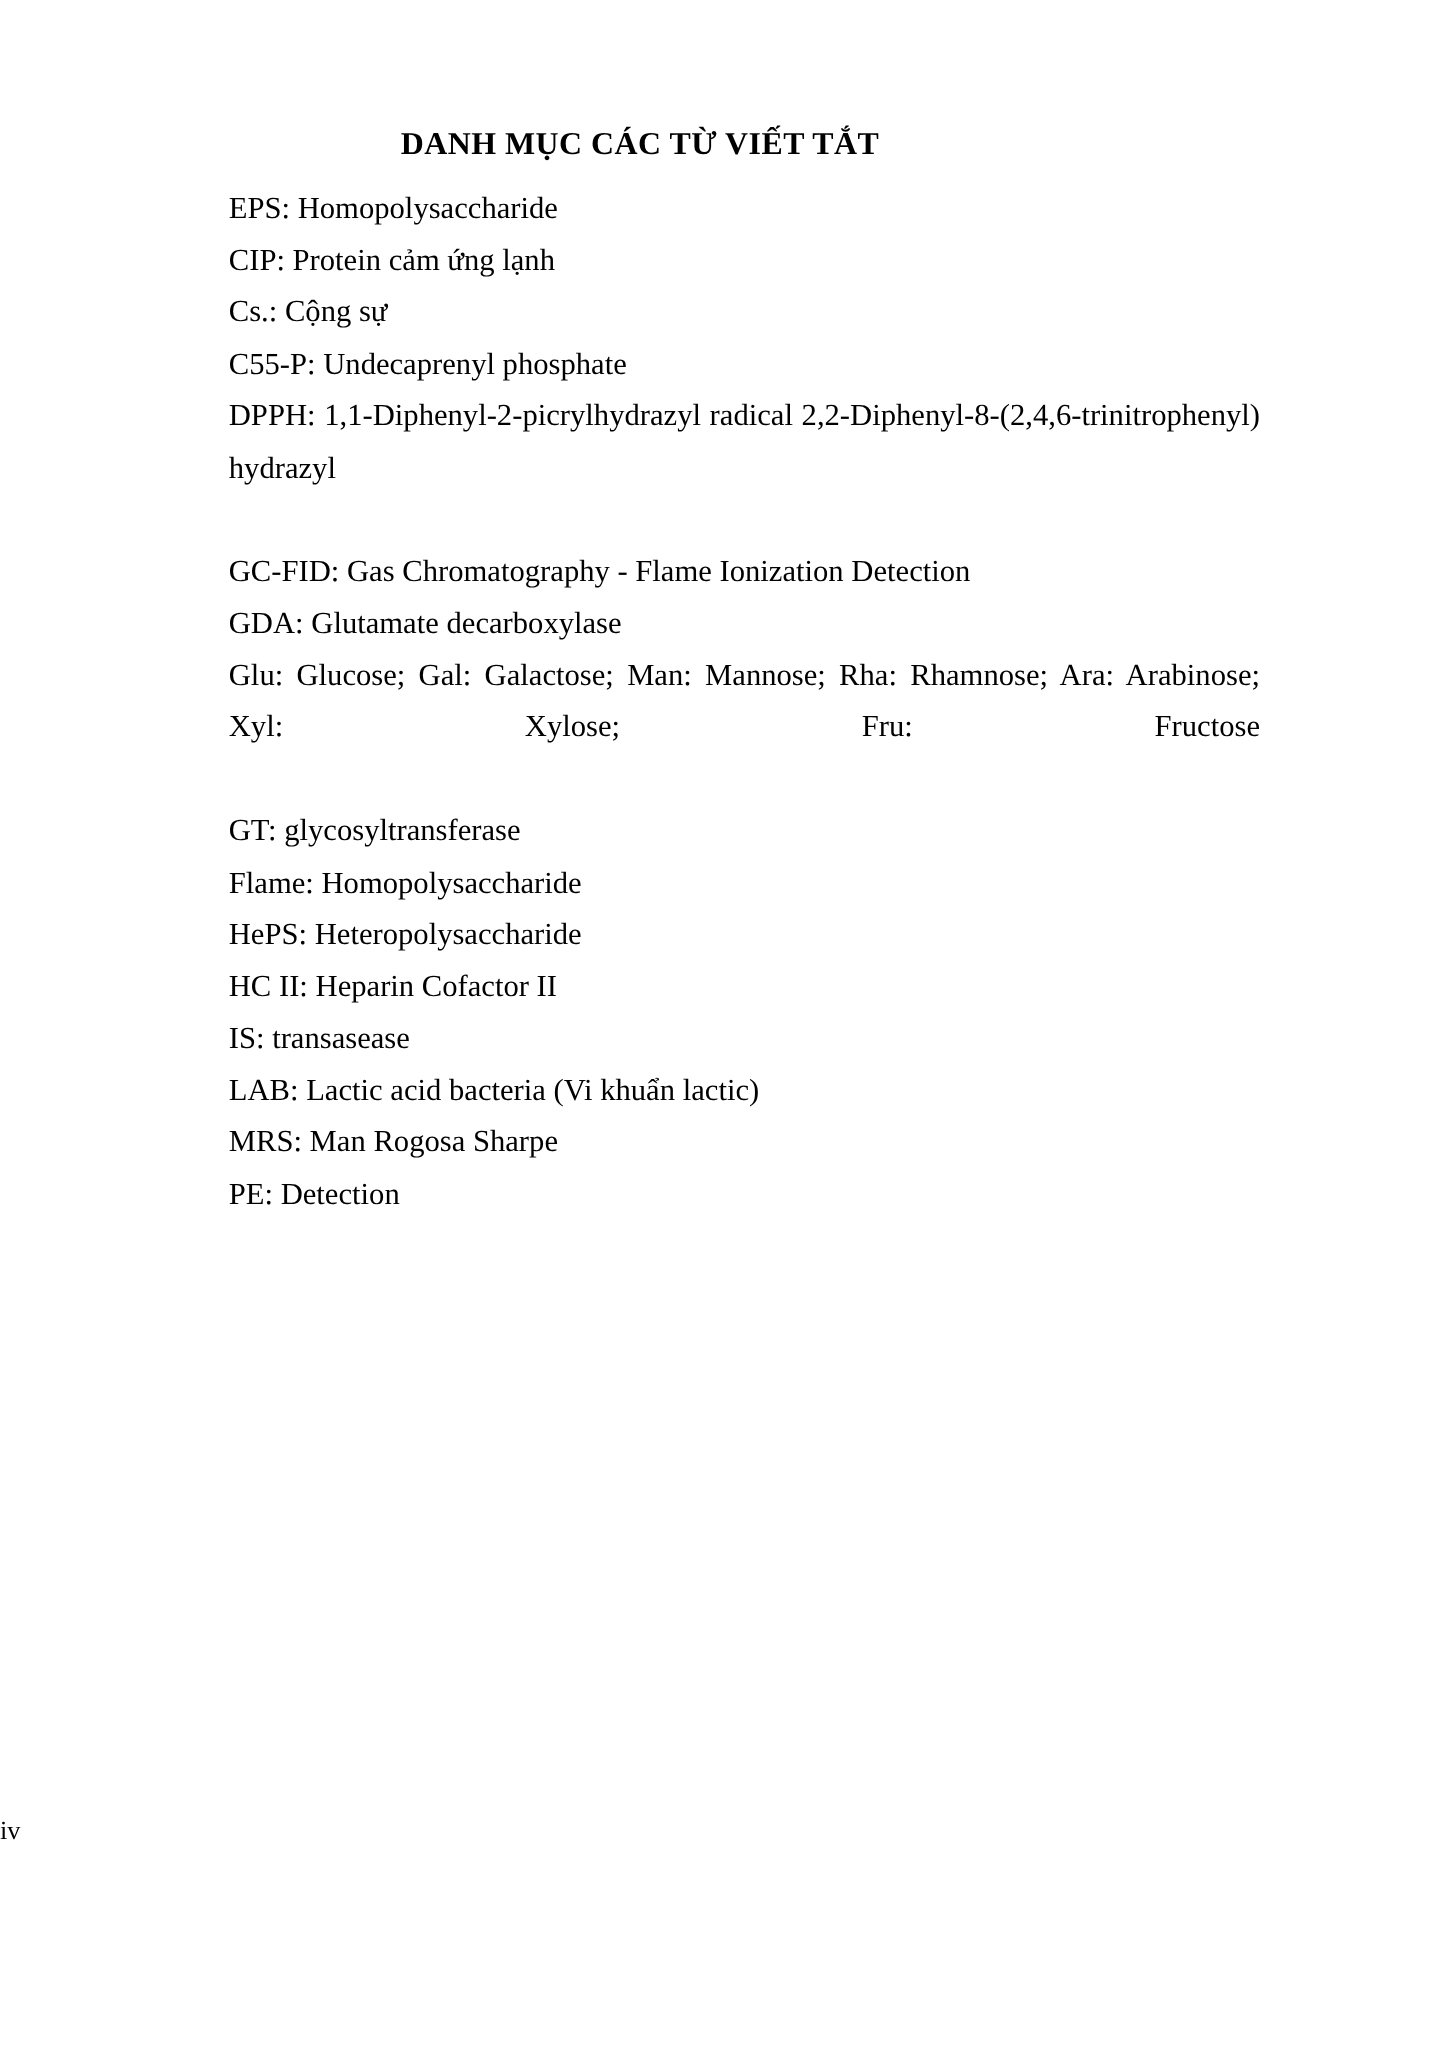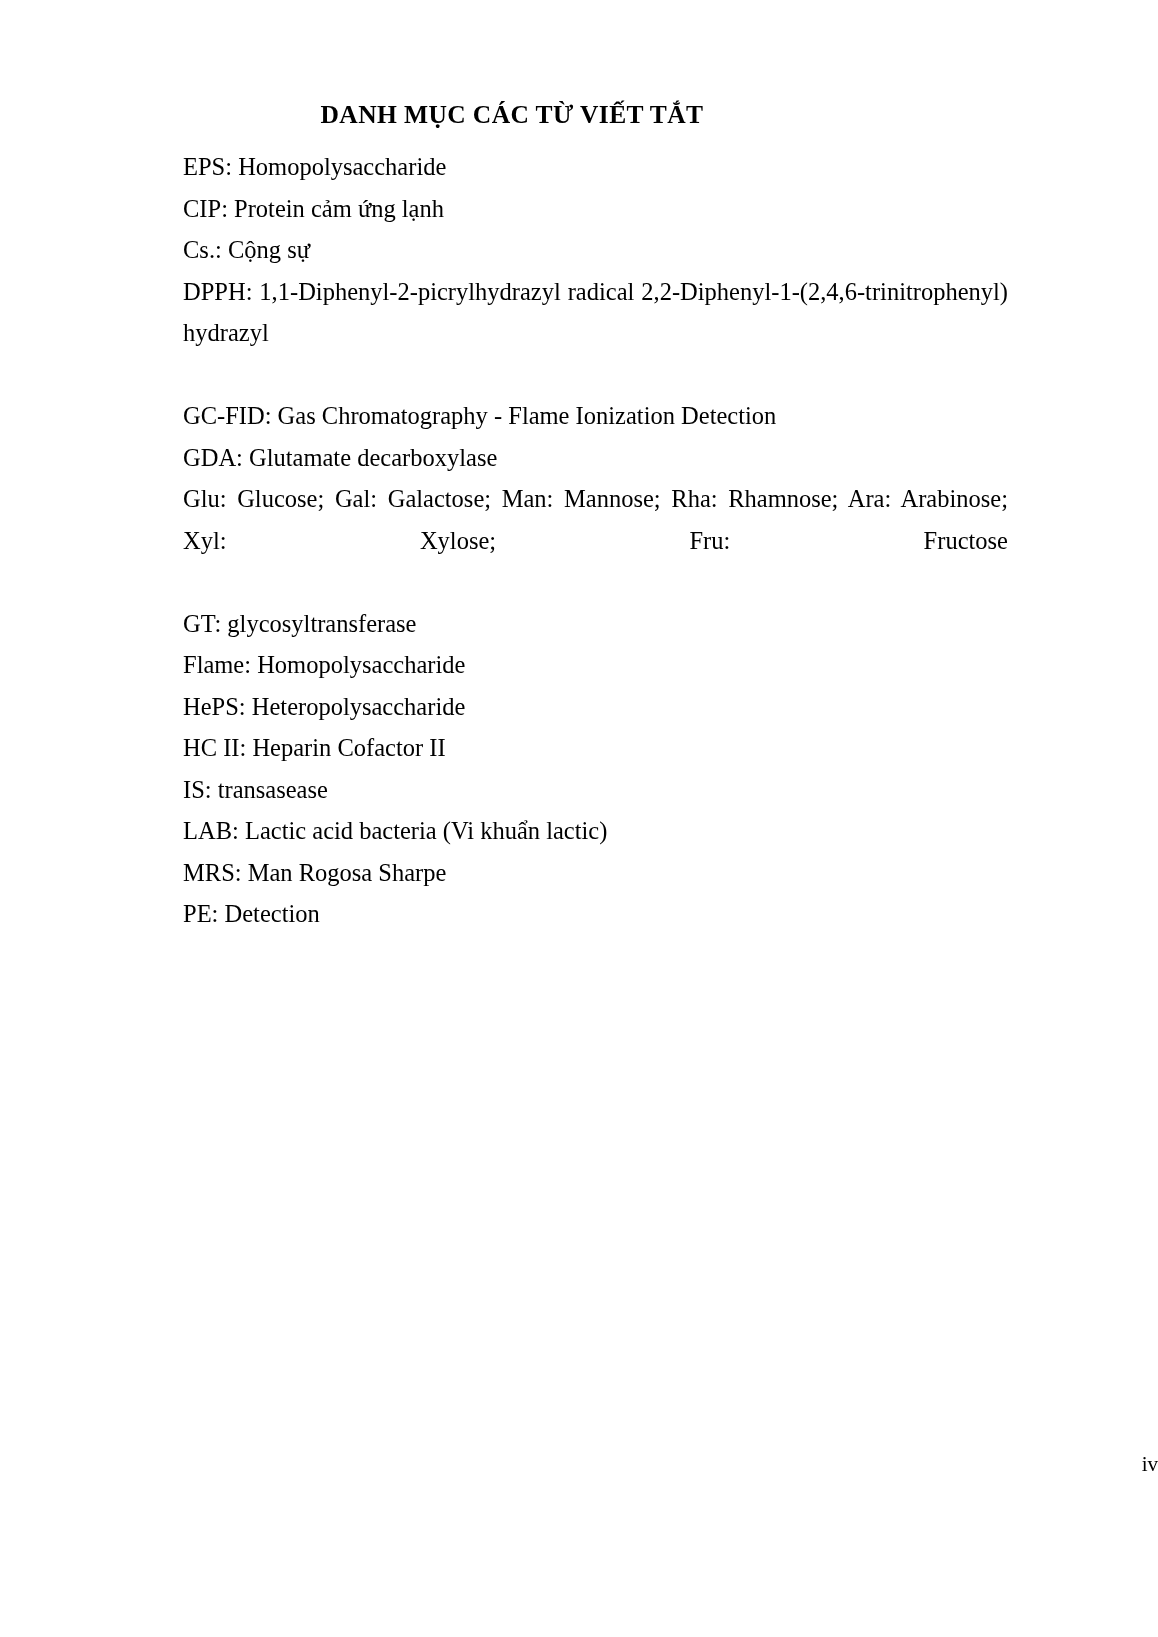--- a/index.html
+++ b/index.html
@@ -56,36 +56,37 @@
   .entry.justify-all::after {
     content: "";
     display: inline-block;
     width: 100%;
   }
   .page-number {
     position: absolute;
     left: 0;
     top: 1452px;
     width: 1158px;
-    text-align: right;
+    text-align: left;
     font-size: 21px;
   }
 </style>
 </head>
 <body>
 
 <div class="page">
 
   <div class="doc-title">DANH MỤC CÁC TỪ VIẾT TẮT</div>
 
   <div class="content">
       <p class="entry">EPS: Homopolysaccharide</p>
       <p class="entry">CIP: Protein cảm ứng lạnh</p>
       <p class="entry">Cs.: Cộng sự</p>
-      <p class="entry justify justify-all">DPPH: 1,1-Diphenyl-2-picrylhydrazyl radical 2,2-Diphenyl-1-(2,4,6-trinitrophenyl) hydrazyl</p>
+      <p class="entry">C55-P: Undecaprenyl phosphate</p>
+      <p class="entry justify justify-all">DPPH: 1,1-Diphenyl-2-picrylhydrazyl radical 2,2-Diphenyl-8-(2,4,6-trinitrophenyl) hydrazyl</p>
       <p class="entry">GC-FID: Gas Chromatography - Flame Ionization Detection</p>
       <p class="entry">GDA: Glutamate decarboxylase</p>
       <p class="entry justify justify-all">Glu: Glucose; Gal: Galactose; Man: Mannose; Rha: Rhamnose; Ara: Arabinose; Xyl: Xylose; Fru: Fructose</p>
       <p class="entry">GT: glycosyltransferase</p>
       <p class="entry">Flame: Homopolysaccharide</p>
       <p class="entry">HePS: Heteropolysaccharide</p>
       <p class="entry">HC II: Heparin Cofactor II</p>
       <p class="entry">IS: transasease</p>
       <p class="entry">LAB: Lactic acid bacteria (Vi khuẩn lactic)</p>
       <p class="entry">MRS: Man Rogosa Sharpe</p>

